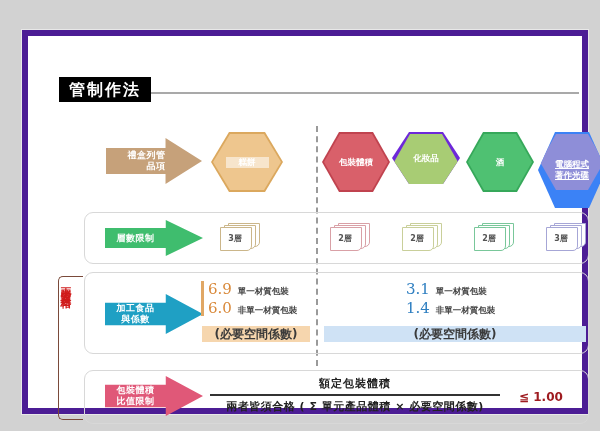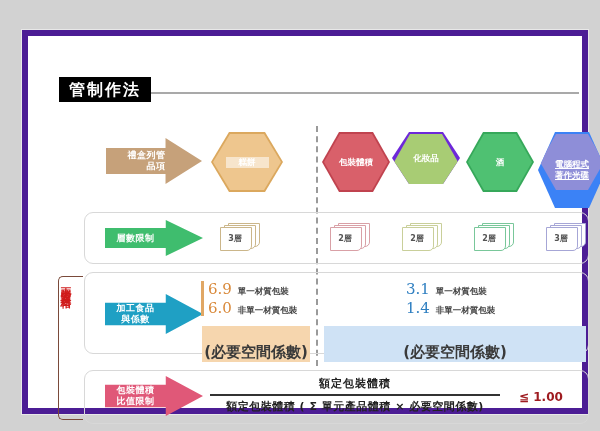--- a/index.html
+++ b/index.html
@@ -55,22 +55,22 @@
   
   .vdash{position:absolute;left:288px;top:90px;width:0;height:240px;
          border-left:2px dashed #9a9a9a;}
   
   .coefblock{position:absolute;}
   .coefline{display:flex;align-items:baseline;height:19px;}
   .coefnum{font-family:"DejaVu Serif","Liberation Serif",serif;font-size:15px;font-weight:normal;}
   .coeftxt{font-size:8.5px;font-weight:bold;margin-left:6px;}
   .coefbar{position:absolute;left:-7px;top:1px;width:3px;height:35px;}
   .coefband{
-    position:absolute;display:flex;align-items:flex-end;justify-content:center;
-    font-size:15px;font-weight:bold;color:#3a3a3a;height:36px;
+    position:absolute;display:flex;align-items:center;justify-content:center;
+    font-size:12px;font-weight:bold;color:#3a3a3a;height:16px;
   }
   
   .formula{position:absolute;text-align:center;}
   .f-num{font-size:11px;font-weight:bold;color:#222;letter-spacing:1px;}
   .f-bar{height:1.5px;background:#333;margin:3px 0 3px 0;}
   .f-den{font-size:11px;font-weight:bold;color:#222;letter-spacing:0.5px;}
   .f-res{position:absolute;font-size:12px;font-weight:bold;color:#9e1b20;}
   
   .bracket{position:absolute;border:1.5px solid #7a4a3a;border-right:none;
            border-radius:5px 0 0 5px;}
@@ -210,21 +210,21 @@
     <div class="arrow" style="left:77px;top:340px;width:98px;height:40px;background:#e05878;">
       <span>
         <em style="font-style:normal;display:block">包裝體積</em>
         <em style="font-style:normal;display:block">比值限制</em>
       </span>
     </div>
 
     <div class="formula" style="left:182px;top:340px;width:290px;">
       <div class="f-num">額定包裝體積</div>
       <div class="f-bar"></div>
-      <div class="f-den">額定包裝體積 ( Σ 單元產品體積 × 必要空間係數)</div>
+      <div class="f-den">兩者皆須合格 ( Σ 單元產品體積 × 必要空間係數)</div>
     </div>
 
     <div class="f-res" style="left:491px;top:354px;">≦ 1.00</div>
 
     <div class="bracket" style="left:30px;top:240px;width:24px;height:142px;"></div>
     <div class="vlabel" style="left:31px;top:242px;height:138px;">兩者皆須合格</div>
 
   </div>
 </div>
 

